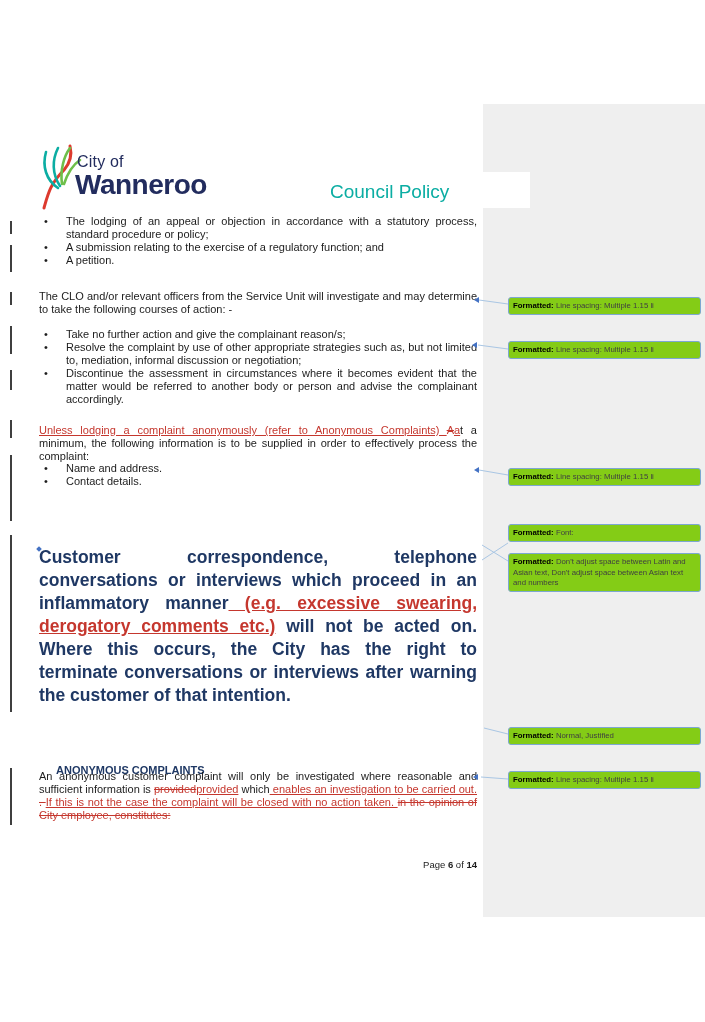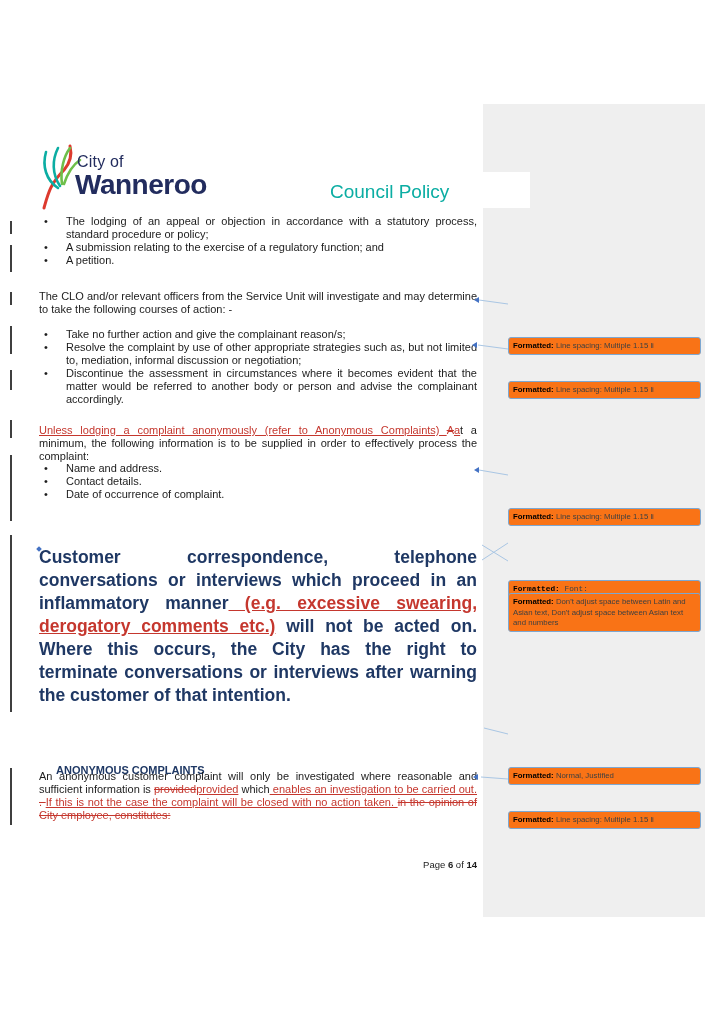--- a/index.html
+++ b/index.html
@@ -24,24 +24,24 @@
   .bullets li::before { content:"\2022"; position:absolute; left:5px; }
   .ins { color:var(--red,#c5372e); text-decoration:underline; }
   .del { color:var(--red,#c5372e); text-decoration:line-through; }
   .bold-para { left:39px; width:438px; font-size:17.5px; line-height:23px; font-weight:bold;
                color:var(--navy,#1f3864); text-align:justify; text-align-last:left; }
   .section-heading { left:39px; font-size:11px; font-weight:bold; color:var(--navy,#1f3864); }
   .footer { left:39px; top:859px; width:438px; text-align:right; font-size:9.5px; }
   
   .change-bar { position:absolute; left:10px; width:1.5px; background:var(--bar,#3f3f3f); }
   
-  .callout { position:absolute; left:508px; width:193px; background:#f97316;
+  .callout { position:absolute; left:508px; width:193px; background:#84cc16;
              border:1px solid var(--callout-border,#7da7d1); border-radius:3px;
              font-size:7.8px; line-height:10.6px; padding:3px 4px 2px 4px; color:#404040;
-             box-sizing:border-box; overflow:hidden; white-space:nowrap;margin-top:40px; }
+             box-sizing:border-box; overflow:hidden; white-space:nowrap; }
   .callout.wrap { white-space:normal; }
   .callout b { color:#000; }
   
   #leader-svg { position:absolute; left:0; top:0; pointer-events:none; }
   .leader { stroke:var(--leader,#a9c6e4); stroke-width:1; fill:none; }
   
   .anchor-arrow { position:absolute; width:0; height:0;
                   border-top:3px solid transparent; border-bottom:3px solid transparent;
                   border-right:5px solid var(--anchor,#4472c4); }
   .anchor-dot { position:absolute; width:4px; height:4px; background:var(--anchor,#4472c4);
@@ -91,21 +91,20 @@
     <li>Discontinue the assessment in circumstances where it becomes evident that the matter would be referred to another body or person and advise the complainant accordingly.</li>
   </ul>
 
   <div class="abs body-text" style="top:424px;">
     <span class="ins">Unless lodging a complaint anonymously (refer to Anonymous Complaints) </span><span class="del">A</span><span class="ins">a</span><span>t a minimum, the following information is to be supplied in order to effectively process the complaint:</span>
   </div>
 
   <ul class="abs body-text bullets" style="top:462px;">
     <li>Name and address.</li>
     <li>Contact details.</li>
-    <li>Date of occurrence of complaint.</li>
   </ul>
 
   <div class="abs bold-para" style="top:546px;">
     <span>Customer correspondence, telephone conversations or interviews which proceed in an inflammatory manner</span><span class="ins"> (e.g. excessive swearing, derogatory comments etc.)</span><span> will not be acted on.  Where this occurs, the City has the right to terminate conversations or interviews after warning the customer of that intention.</span>
   </div>
 
   <div class="abs section-heading" style="top:764px;margin-left:17px;">ANONYMOUS COMPLAINTS</div>
 
   <div class="abs body-text" style="top:770px;">
     <span>An anonymous customer complaint will only be investigated where reasonable and sufficient information is </span><span class="del">provided</span><span class="ins">provided</span><span> which</span><span class="ins"> enables an investigation to be carried out.  </span><span class="del"> . </span><span class="ins">If this is not the case the complaint will be closed with no action taken. </span><span class="del">in the opinion of City employee, constitutes:</span>
@@ -136,21 +135,21 @@
 
   <div class="callout" style="top:297px;">
     <b>Formatted:</b> <span>Line spacing:  Multiple 1.15 li</span>
   </div>
   <div class="callout" style="top:341px;">
     <b>Formatted:</b> <span>Line spacing:  Multiple 1.15 li</span>
   </div>
   <div class="callout" style="top:468px;">
     <b>Formatted:</b> <span>Line spacing:  Multiple 1.15 li</span>
   </div>
-  <div class="callout" style="top:540px;font-family:Liberation Mono, monospace;">
+  <div class="callout" style="top:524px;">
     <b>Formatted:</b> <span>Font:</span>
   </div>
   <div class="callout wrap" style="top:553px;">
     <b>Formatted:</b> <span>Don't adjust space between Latin and Asian text, Don't adjust space between Asian text and numbers</span>
   </div>
   <div class="callout" style="top:727px;">
     <b>Formatted:</b> <span>Normal, Justified</span>
   </div>
   <div class="callout" style="top:771px;">
     <b>Formatted:</b> <span>Line spacing:  Multiple 1.15 li</span>

